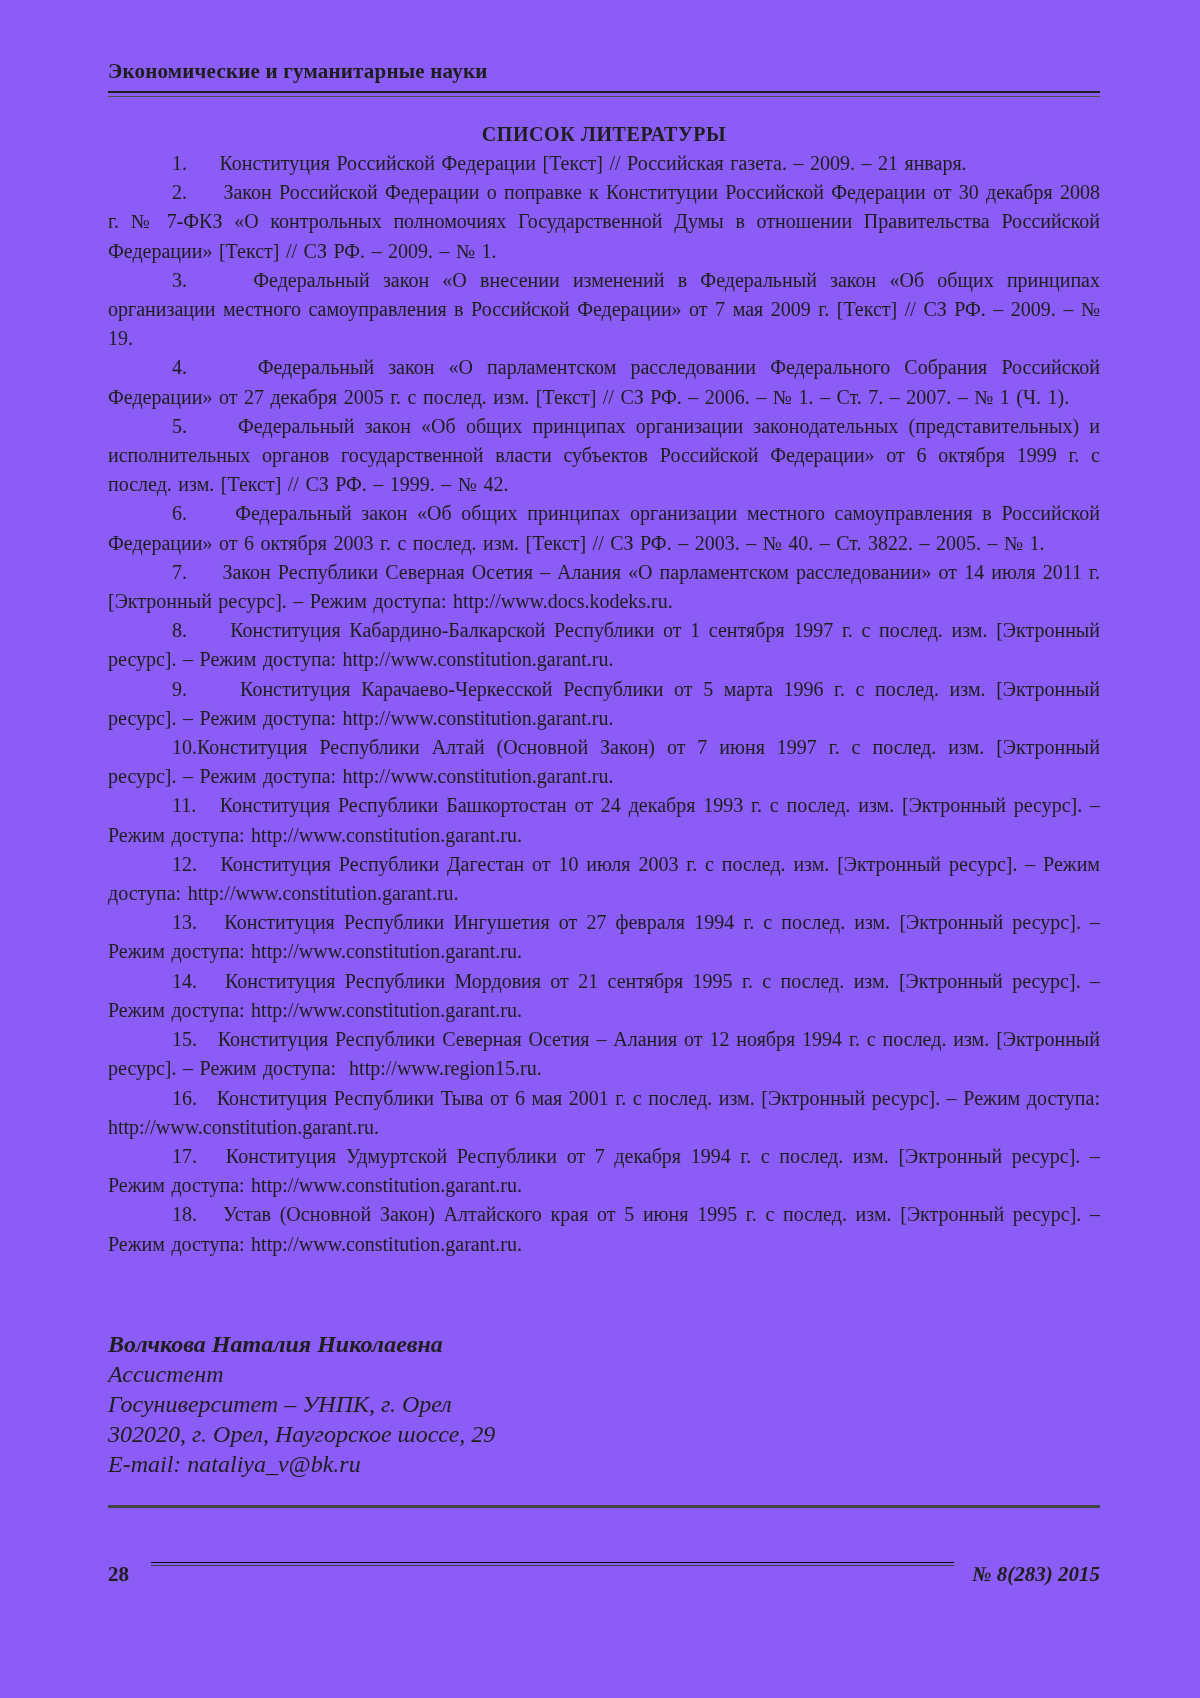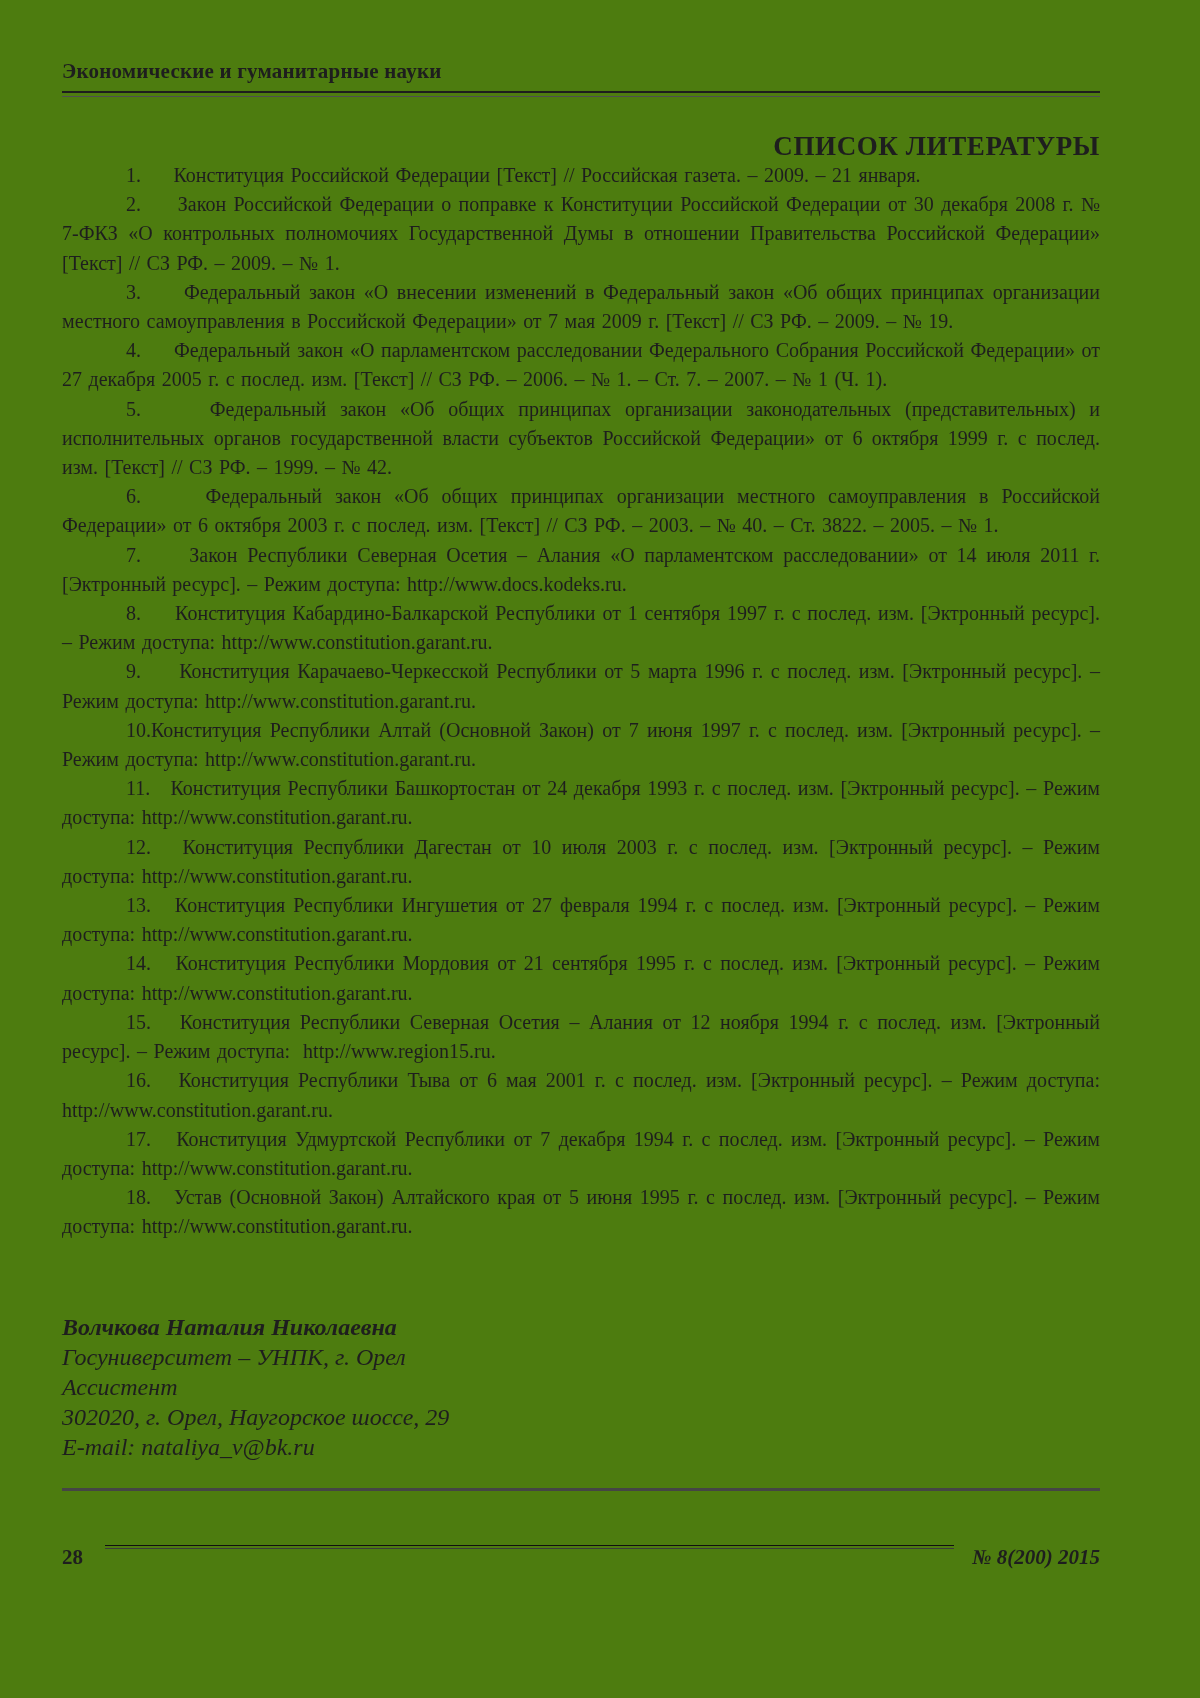--- a/index.html
+++ b/index.html
@@ -1,43 +1,43 @@
 <!DOCTYPE html>
 <html><head>
 <meta charset="utf-8">
 <style>
   html, body { margin: 0; padding: 0; background: #e8e8e8; }
   .page {
     position: relative;
     width: 1200px;
     height: 1698px;
     margin: 0 auto;
-    background: #4d7c0f;
+    background: #8b5cf6;
     color: #1e1e1e;
     font-family: "Liberation Serif", "DejaVu Serif", serif;
     overflow: hidden;
     box-sizing: border-box;
-    padding: 58px 100px 0 62px;
+    padding: 58px 100px 0 108px;
   }
   .running-head {
     font-size: 21px;
     font-weight: bold;
     line-height: 26px;
     letter-spacing: 0.2px;
     padding-bottom: 7px;
   }
   .head-rule {
     height: 3px;
     border-top: 2.5px solid #1d1d1d;
     border-bottom: 1.3px solid #4f4f4f;
   }
   .section-title {
-    margin-top: 34px;
-    text-align: right;
-    font-size: 27px;
+    margin-top: 22px;
+    text-align: center;
+    font-size: 20px;
     font-weight: bold;
     letter-spacing: 0.6px;
     line-height: 30px;
   }
   .refs {
     font-size: 20px;
     line-height: 29.2px;
     text-align: justify;
   }
   .refs p {
@@ -107,27 +107,27 @@
     <p>13.&nbsp;&nbsp;&nbsp;Конституция Республики Ингушетия от 27 февраля 1994 г. с послед. изм. [Эктронный ресурс]. – Режим доступа: http://www.constitution.garant.ru.</p>
     <p>14.&nbsp;&nbsp;&nbsp;Конституция Республики Мордовия от 21 сентября 1995 г. с послед. изм. [Эктронный ресурс]. – Режим доступа: http://www.constitution.garant.ru.</p>
     <p>15.&nbsp;&nbsp;&nbsp;Конституция Республики Северная Осетия – Алания от 12 ноября 1994 г. с послед. изм. [Эктронный ресурс]. – Режим доступа:&nbsp; http://www.region15.ru.</p>
     <p>16.&nbsp;&nbsp;&nbsp;Конституция Республики Тыва от 6 мая 2001 г. с послед. изм. [Эктронный ресурс]. – Режим доступа: http://www.constitution.garant.ru.</p>
     <p>17.&nbsp;&nbsp;&nbsp;Конституция Удмуртской Республики от 7 декабря 1994 г. с послед. изм. [Эктронный ресурс]. – Режим доступа: http://www.constitution.garant.ru.</p>
     <p>18.&nbsp;&nbsp;&nbsp;Устав (Основной Закон) Алтайского края от 5 июня 1995 г. с послед. изм. [Эктронный ресурс]. – Режим доступа: http://www.constitution.garant.ru.</p>
   </div>
 
   <div class="author-block">
     <div class="name">Волчкова Наталия Николаевна</div>
+    <div>Ассистент</div>
     <div>Госуниверситет – УНПК, г. Орел</div>
-    <div>Ассистент</div>
     <div>302020, г. Орел, Наугорское шоссе, 29</div>
     <div>E-mail: nataliya_v@bk.ru</div>
   </div>
 
   <div class="bottom-rule"></div>
 
   <div class="footer">
     <span class="pagenum">28</span>
     <div class="footer-rule"></div>
-    <span class="issue">№ 8(200) 2015</span>
+    <span class="issue">№ 8(283) 2015</span>
   </div>
 
 </div>
 
 </body></html>

